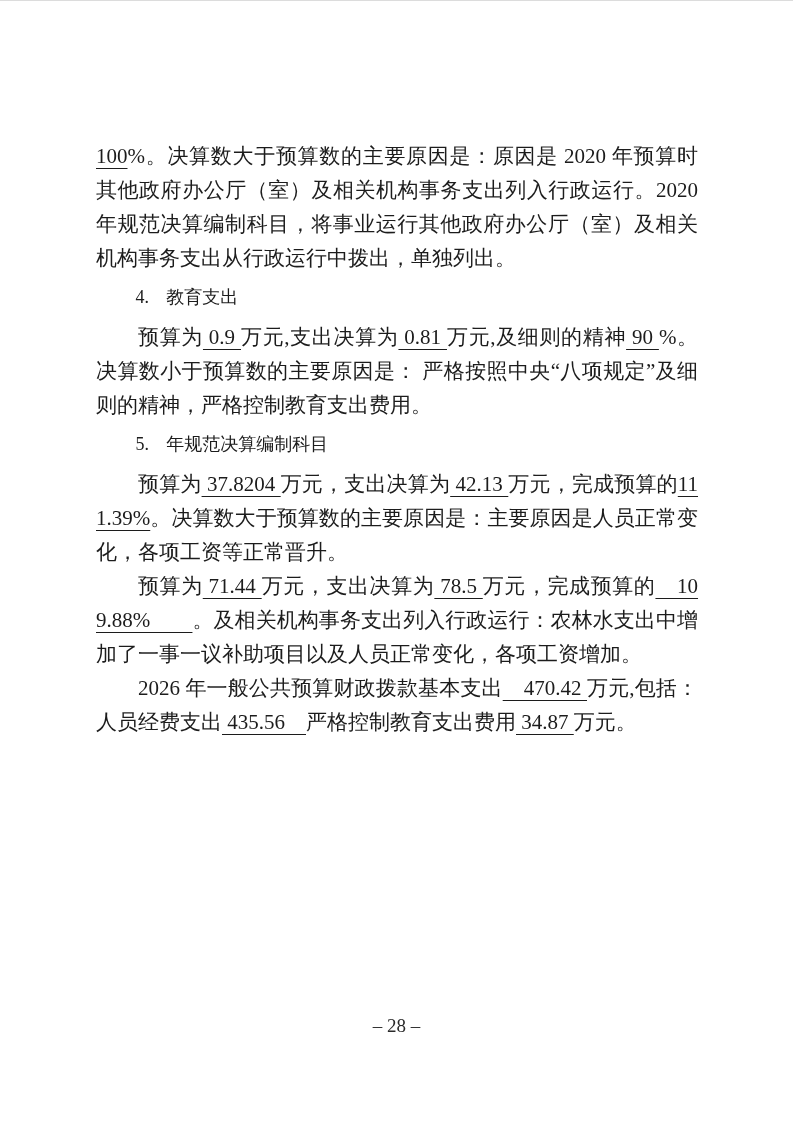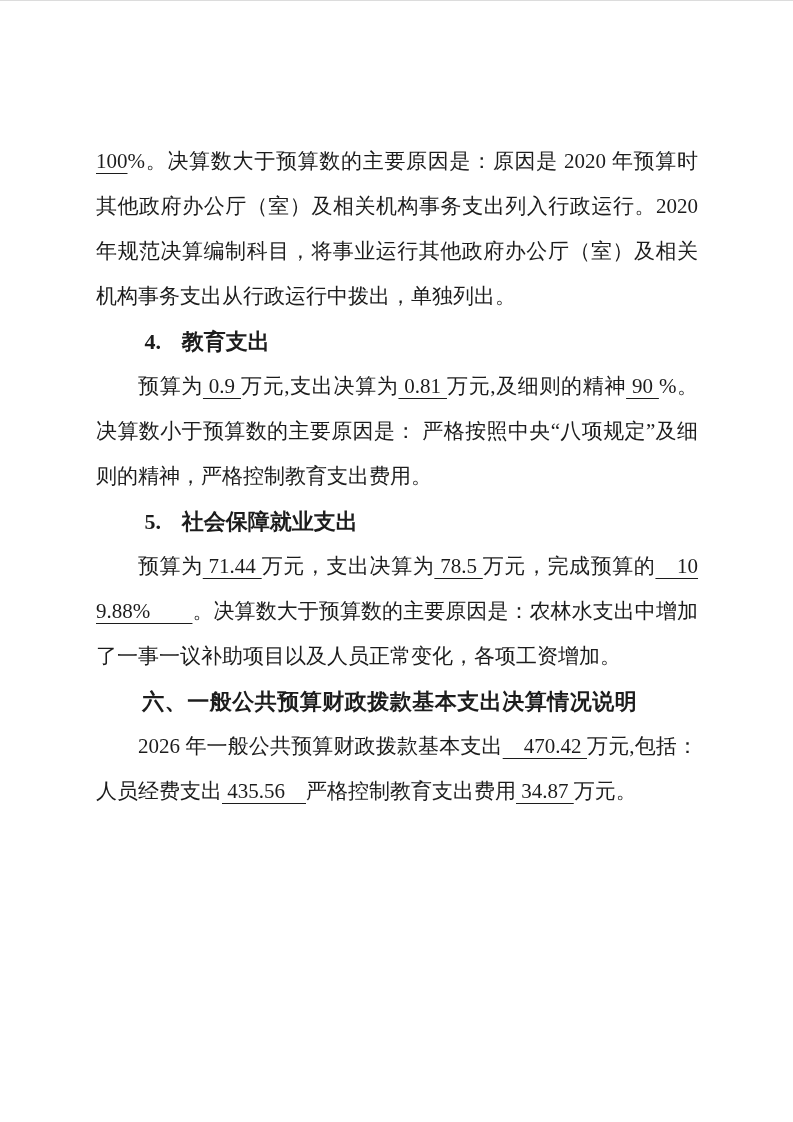--- a/index.html
+++ b/index.html
@@ -20,35 +20,35 @@
   }
   .content {
     position: absolute;
     left: 96px;
     top: 138px;
     width: 602px;
   }
   .para {
     margin: 0;
     font-size: 21px;
-    line-height: 45px;
+    line-height: 34px;
     text-align: justify;
     word-break: break-all;
   }
   .para.indent { text-indent: 2em; }
   .u {
     text-decoration: underline;
     text-underline-offset: 5px;
     text-decoration-thickness: 1.3px;
   }
   h3.h-num, h3.h-major {
     margin: 0;
-    font-size: 22px;
+    font-size: 18px;
     line-height: 45px;
-    font-weight: 700;
+    font-weight: 400;
     text-indent: 2.2em;
   }
   h3.h-num .hnum { margin-right: 0.95em; }
   h3.h-major {
     font-family: "Liberation Sans", "DejaVu Sans", sans-serif;
     text-indent: 2.1em;
     letter-spacing: 0.5px;
   }
   .footer {
     position: absolute;
@@ -68,28 +68,29 @@
 
     <p class="para"><span class="u">100</span><span>%。决算数大于预算数的主要原因是：原因是 2020 年预算时其他政府办公厅（室）及相关机构事务支出列入行政运行。2020 年规范决算编制科目，将事业运行其他政府办公厅（室）及相关机构事务支出从行政运行中拨出，单独列出。</span></p>
 
     <h3 class="h-num">
       <span class="hnum">4.</span><span class="htitle">教育支出</span>
     </h3>
 
     <p class="para indent"><span>预算为</span><span class="u">&nbsp;0.9&nbsp;</span><span>万元,支出决算为</span><span class="u">&nbsp;0.81&nbsp;</span><span>万元,及细则的精神</span><span class="u">&nbsp;90&nbsp;</span><span>%。决算数小于预算数的主要原因是：&nbsp;严格按照中央“八项规定”及细则的精神，严格控制教育支出费用。</span></p>
 
     <h3 class="h-num">
-      <span class="hnum">5.</span><span class="htitle">社会保障就业支出</span>
+      <span class="hnum">5.</span><span class="htitle">年规范决算编制科目</span>
     </h3>
 
+    <p class="para indent"><span>预算为</span><span class="u">&nbsp;37.8204&nbsp;</span><span>万元，支出决算为</span><span class="u">&nbsp;42.13&nbsp;</span><span>万元，完成预算的</span><span class="u">111.39%</span><span>。决算数大于预算数的主要原因是：主要原因是人员正常变化，各项工资等正常晋升。</span></p>
 
 
-    <p class="para indent"><span>预算为</span><span class="u">&nbsp;71.44&nbsp;</span><span>万元，支出决算为</span><span class="u">&nbsp;78.5&nbsp;</span><span>万元，完成预算的</span><span class="u">　109.88%　　</span><span>。决算数大于预算数的主要原因是：农林水支出中增加了一事一议补助项目以及人员正常变化，各项工资增加。</span></p>
+    <p class="para indent"><span>预算为</span><span class="u">&nbsp;71.44&nbsp;</span><span>万元，支出决算为</span><span class="u">&nbsp;78.5&nbsp;</span><span>万元，完成预算的</span><span class="u">　109.88%　　</span><span>。及相关机构事务支出列入行政运行：农林水支出中增加了一事一议补助项目以及人员正常变化，各项工资增加。</span></p>
 
-    <h3 class="h-major">
-      <span class="hnum-major">六、</span><span class="htitle">一般公共预算财政拨款基本支出决算情况说明</span>
-    </h3>
 
     <p class="para indent"><span>2026 年一般公共预算财政拨款基本支出</span><span class="u">　470.42&nbsp;</span><span>万元,包括：人员经费支出</span><span class="u">&nbsp;435.56　</span><span>严格控制教育支出费用</span><span class="u">&nbsp;34.87&nbsp;</span><span>万元。</span></p>
 
   </div>
 
+  <div class="footer">
+    <span>–&nbsp;28&nbsp;–</span>
+  </div>
 </div>
 
 </body></html>

